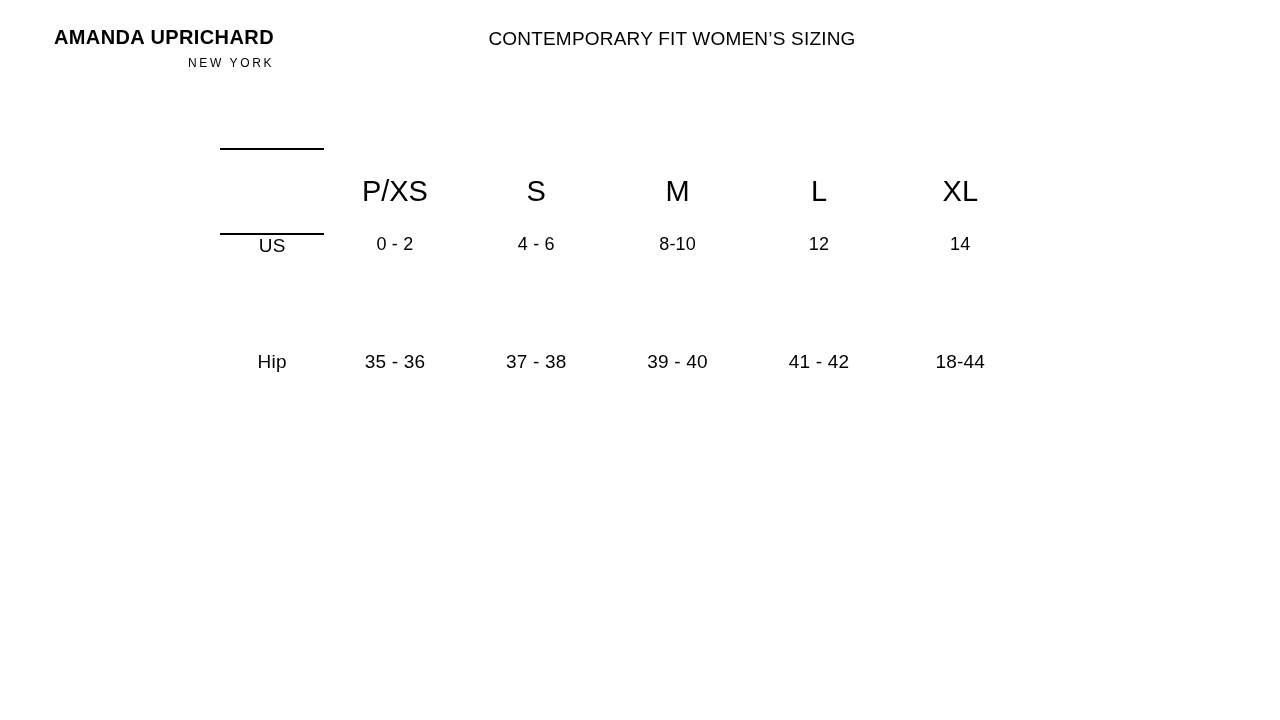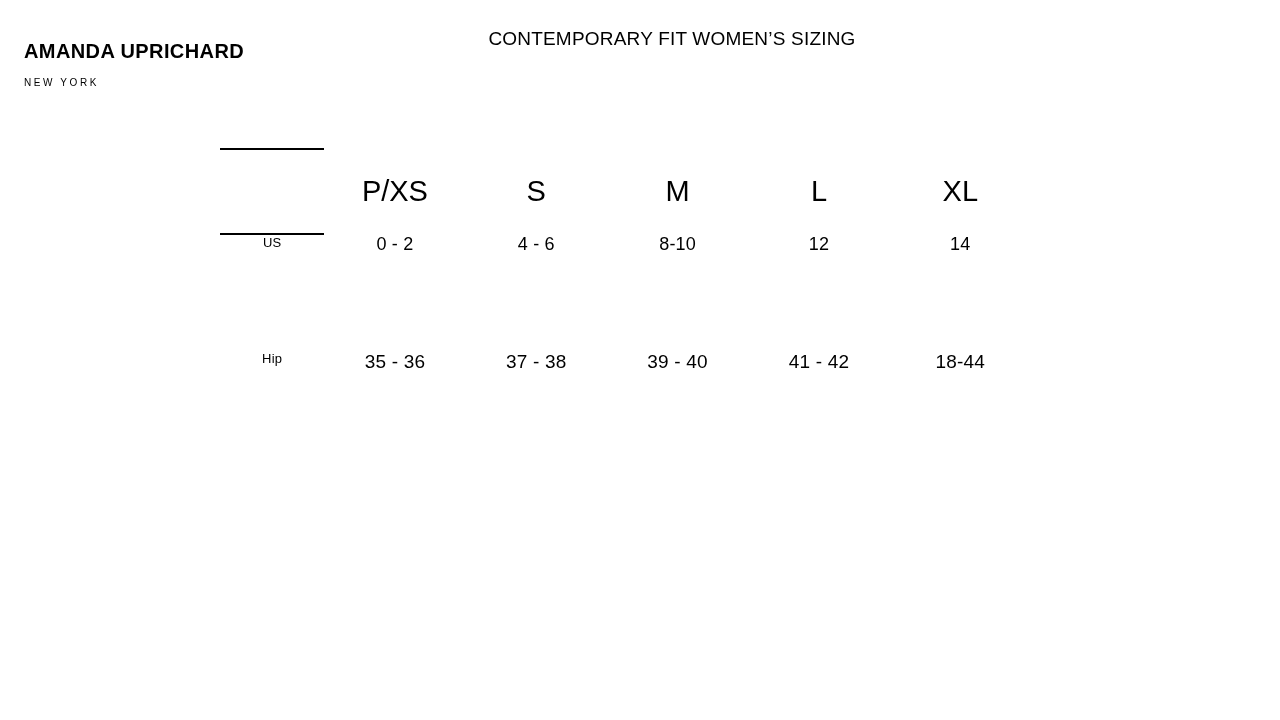--- a/index.html
+++ b/index.html
@@ -13,34 +13,34 @@
     position: relative;
     font-family: "Liberation Sans", sans-serif;
     color: #000000;
     overflow: hidden;
   }
 
   
   .brand {
     position: absolute;
     left: 24px;
-    top: 40px;
+    top: 26px;
     width: 250px;
-    text-align: left;
+    text-align: right;
   }
   .brand-name {
     font-size: 20px;
     font-weight: bold;
     letter-spacing: 0.4px;
     line-height: 1.1;
     white-space: nowrap;
   }
   .brand-sub {
-    margin-top: 15px;
-    font-size: 10px;
+    margin-top: 8px;
+    font-size: 12px;
     letter-spacing: 2.6px;
     font-weight: normal;
   }
 
   
   .page-title {
     position: absolute;
     left: 0;
     top: 28px;
     width: 1250px;
@@ -90,21 +90,21 @@
   }
 
   
   .row-us td { height: 116px; vertical-align: middle; }
   .row-std td { height: 117px; vertical-align: middle; }
 
   .row-us td { border-bottom: 2px solid #000; }
   .row-std td { border-bottom: 2px solid #000; }
 
   .cell-label {
-    font-size: 13px;
+    font-size: 19px;
     letter-spacing: 0.2px;
   }
   .cell-val {
     font-size: 19px;
     letter-spacing: 0.2px;
   }
   .row-us .cell-val { font-size: 18px; }
 
   
   .row-std td { vertical-align: top; padding-top: 34px; }

